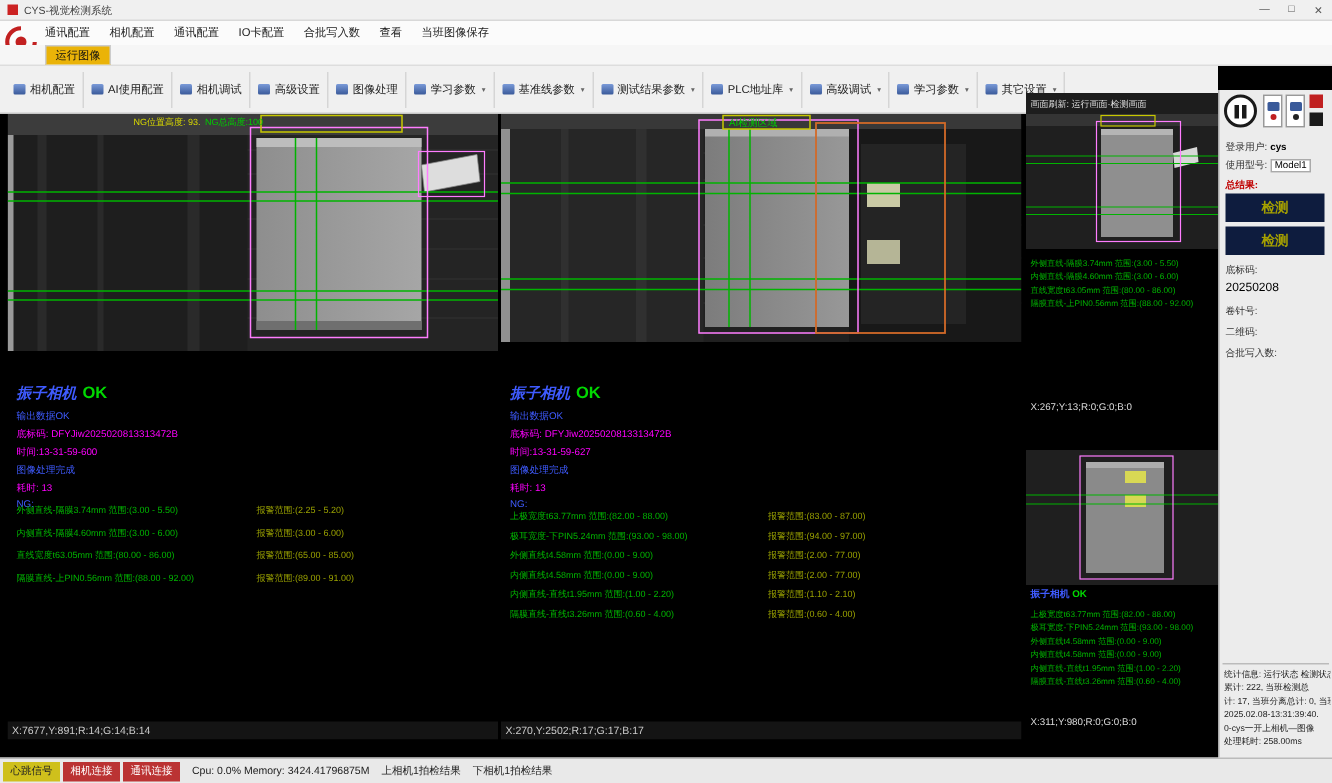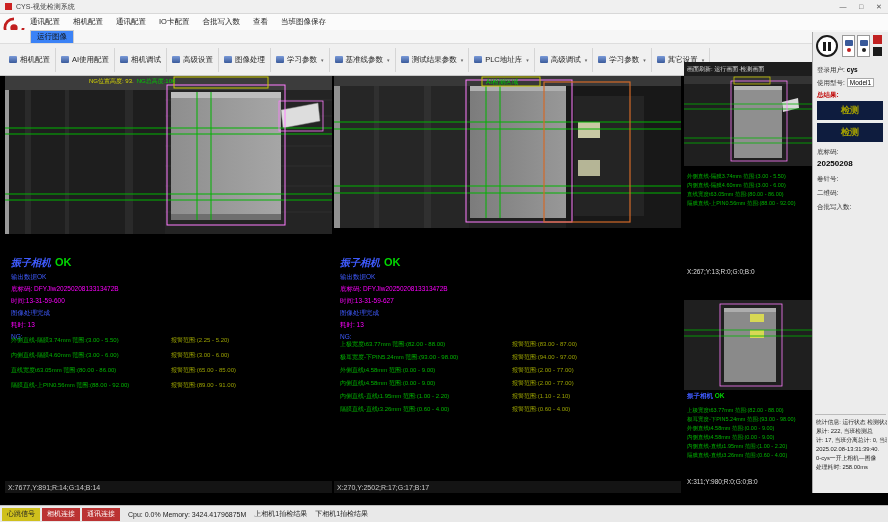--- a/index.html
+++ b/index.html
@@ -13,21 +13,21 @@
   #win-controls{margin-left:auto;display:flex}
   .winbtn{width:18px;height:13px;font-size:7px;color:#555;display:flex;align-items:center;justify-content:center;cursor:default}
   
   #menubar{position:absolute;left:0;top:14px;width:888px;height:16px;background:#fbfbfb;
            display:flex;align-items:center;padding-left:30px;box-sizing:border-box;gap:13px}
   .menu-item{font-size:7.5px;color:#222;white-space:nowrap}
   #logo{position:absolute;left:3px;top:15px;width:22px;height:26px}
   
   #tabrow{position:absolute;left:0;top:30px;width:888px;height:14px;background:#f6f6f6;
           border-bottom:1px solid #ddd;display:flex;align-items:center;padding-left:30px;box-sizing:border-box}
-  #tab-run{font-size:7.5px;color:#111;background:#3b82f6;border:1px solid #ccc;border-bottom:none;padding:0 6px;line-height:12px}
+  #tab-run{font-size:7.5px;color:#111;background:#eab308;border:1px solid #ccc;border-bottom:none;padding:0 6px;line-height:12px}
   
   #toolbar{position:absolute;left:0;top:44px;width:812px;height:32px;background:#f0f0f0;
            border-bottom:1px solid #c8c8c8;display:flex;align-items:center;padding-left:4px;box-sizing:border-box}
   .tool-btn{display:flex;align-items:center;gap:3px;padding:0 5px;height:24px;border-right:1px solid #d5d5d5;white-space:nowrap}
   .tool-ico{width:8px;height:7px;background:linear-gradient(#7a9ad8,#3a5a9a);border-radius:1px}
   .tool-label{font-size:7.5px;color:#222}
   .caret{font-size:5px;color:#666;margin-left:1px}
   
   #small-header{position:absolute;left:684px;top:62px;width:128px;height:14px;background:#1d1d1d;
                 color:#ddd;font-size:6px;display:flex;align-items:center;padding-left:3px;box-sizing:border-box}
@@ -63,21 +63,21 @@
   #sv2-img{top:224px}
   .sv-lines{position:absolute;left:3px;width:122px}
   #sv1-lines{top:96px}
   #sv2-lines{top:330px}
   .svline{color:#00b400;font-size:5.5px;line-height:9px;white-space:nowrap;overflow:hidden}
   #sv2-result{position:absolute;left:3px;top:316px;font-size:6.5px;white-space:nowrap}
   .sv-status{position:absolute;left:3px;color:#ddd;font-size:6.5px;white-space:nowrap}
   #sv1-status{top:192px}
   #sv2-status{top:402px}
   
-  #sidebar{position:absolute;left:812px;top:32px;width:76px;height:461px;background:#ececec;
+  #sidebar{position:absolute;left:812px;top:60px;width:76px;height:461px;background:#ececec;
            border-left:1px solid #aaa;box-sizing:border-box}
   #pause-btn{position:absolute;left:3px;top:3px;width:22px;height:22px;border:2px solid #1a1a1a;border-radius:50%;
              background:#fff;display:flex;align-items:center;justify-content:center;gap:2px;box-sizing:border-box}
   #pause-btn .bar{width:3px;height:9px;background:#1a1a1a}
   .cam-btn{position:absolute;top:3px;width:13px;height:22px;border:1px solid #999;background:#fff;
            display:flex;flex-direction:column;align-items:center;justify-content:center;gap:2px;box-sizing:border-box}
   #cam-btn-1{left:29px}
   #cam-btn-2{left:44px}
   .cam-glyph{width:8px;height:6px;background:#3a5a9a;border-radius:1px}
   .cam-dot-red{width:4px;height:4px;border-radius:50%;background:#c02020}
@@ -90,21 +90,21 @@
   .side-val{font-weight:bold;color:#000;margin-left:2px}
   #row-login{top:34px}
   #row-model{top:46px}
   #model-box{display:inline-block;border:1px solid #aaa;background:#fff;padding:0 2px;font-size:6.5px;color:#000;margin-left:2px}
   #row-result{top:59px;color:#c00000;font-weight:bold}
   .result-box{position:absolute;left:4px;width:66px;height:19px;background:#0e1c3e;color:#a6a100;
               font-size:9px;font-weight:bold;display:flex;align-items:center;justify-content:center}
   #result-box-1{top:69px}
   #result-box-2{top:91px}
   #row-barcode{top:116px}
-  #barcode-val{top:127px;font-size:8px;font-weight:bold;color:#000}
+  #barcode-val{top:127px;font-size:8px;font-weight:normal;color:#000}
   #row-roll{top:143px}
   #row-qr{top:157px}
   #row-batch{top:171px}
   #side-divider{position:absolute;left:2px;top:382px;width:71px;height:1px;background:#bbb}
   #stats{position:absolute;left:3px;top:386px;width:71px}
   .stat-line{font-size:5.8px;color:#222;line-height:9px;white-space:nowrap;overflow:hidden}
   
   #statusbar{position:absolute;left:0;top:505px;width:888px;height:17px;background:#e9e9e9;
              border-top:1px solid #bbb;display:flex;align-items:center;box-sizing:border-box}
   .badge{height:13px;display:flex;align-items:center;padding:0 5px;margin-left:2px;font-size:7px}

